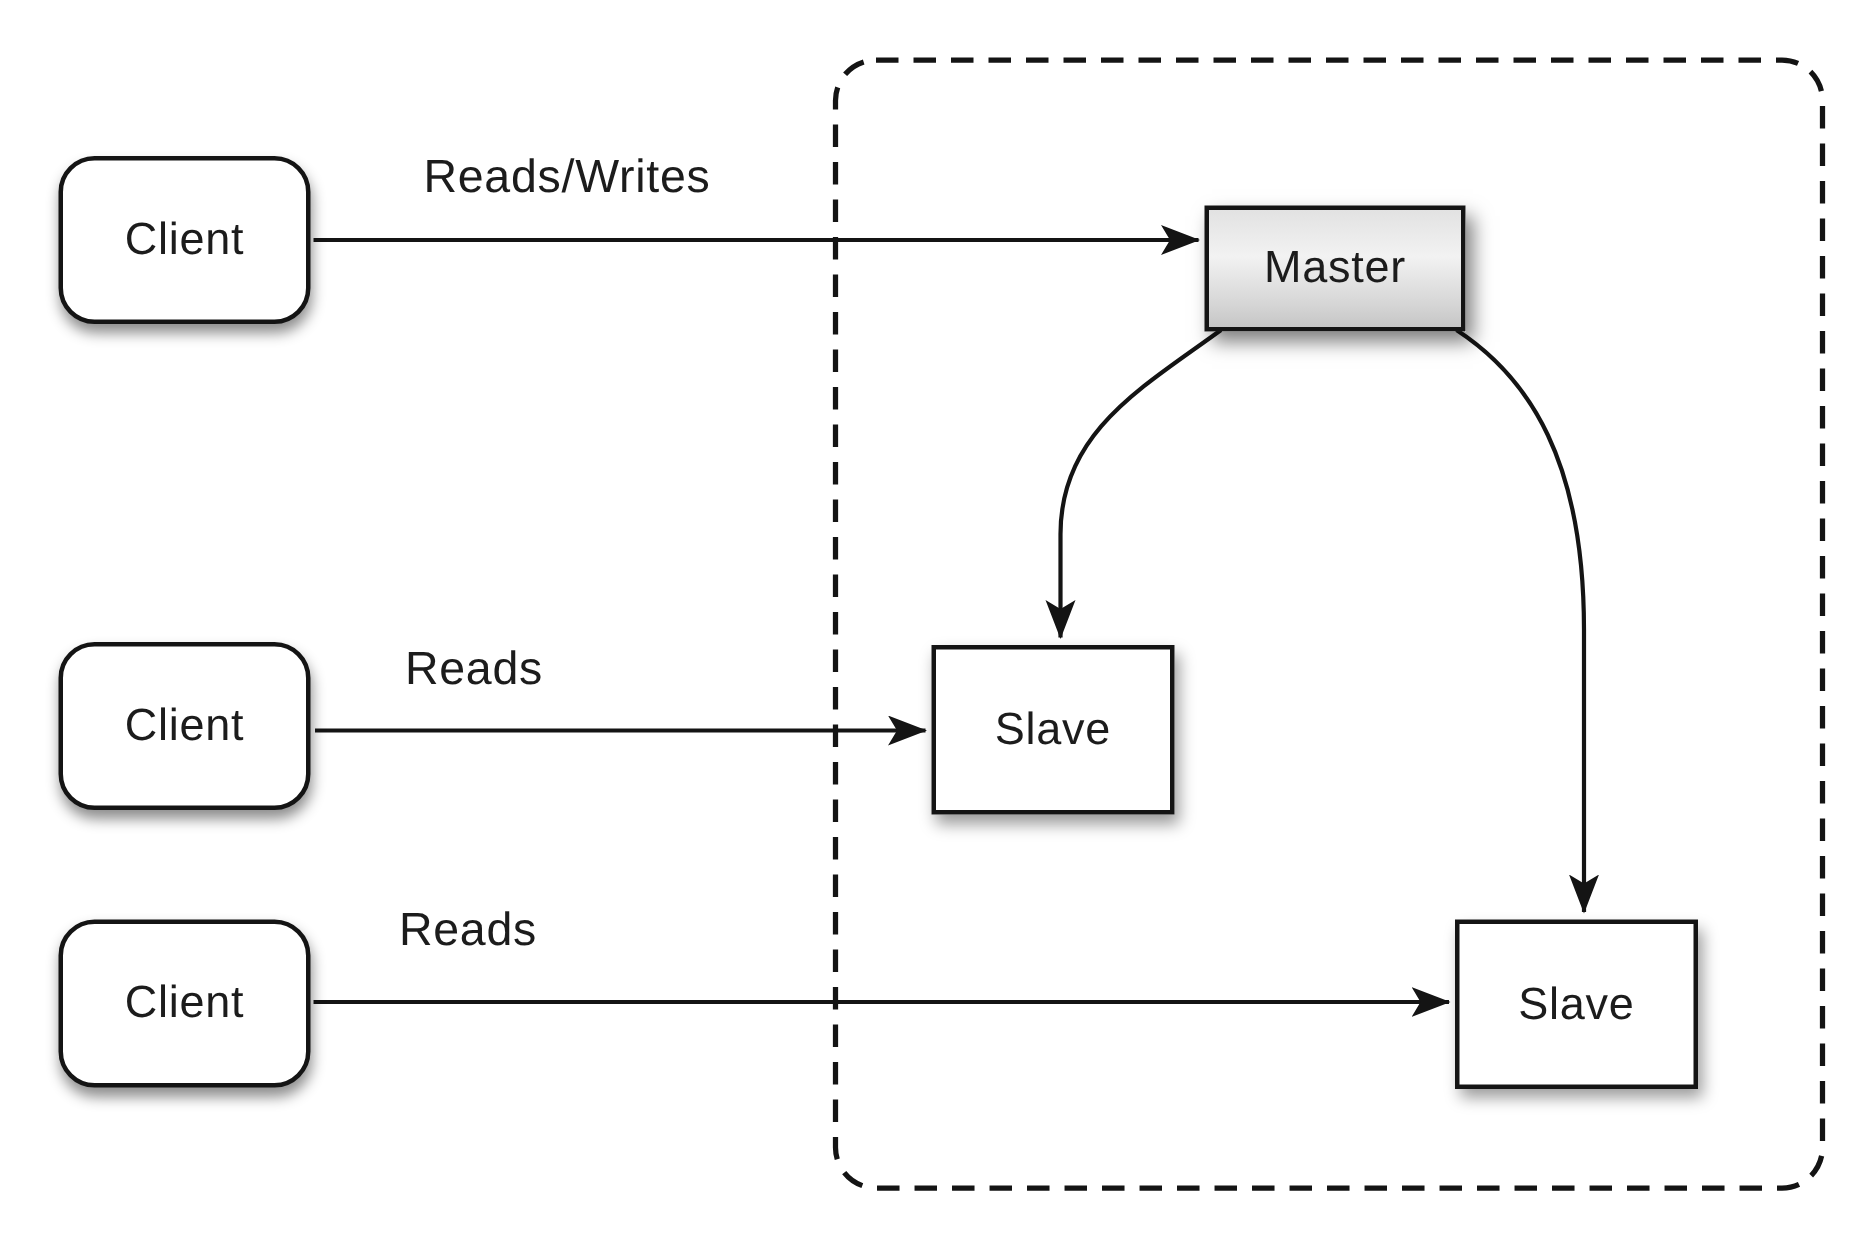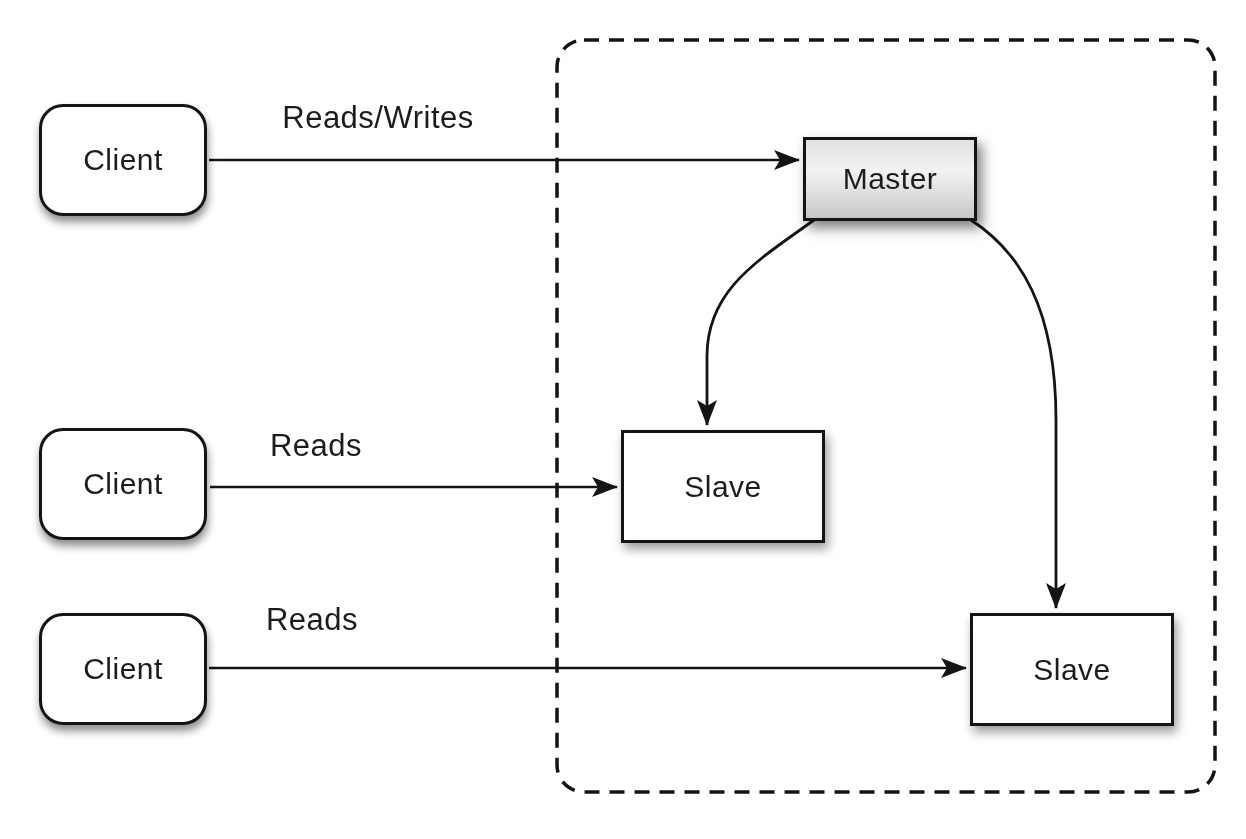--- a/index.html
+++ b/index.html
@@ -47,21 +47,21 @@
   .master {
     left: 803px;
     top: 103px;
     width: 174px;
     height: 84px;
     background: linear-gradient(180deg, #e2e2e2 0%, #f2f2f2 40%, #d6d6d6 80%, #c6c6c6 100%);
     box-shadow: 5px 7px 12px rgba(0,0,0,0.5);
     margin-top: 34px;
   }
   .slave {
-    width: 204px;
+    width: 162px;
     height: 113px;
     background: var(--node-fill, #ffffff);
     box-shadow: 3px 6px 10px rgba(0,0,0,0.4);
   }
   .slave-1 { left: 621px; top: 430px; }
   .slave-2 { left: 970px; top: 613px; }
   .edge-label {
     position: absolute;
     transform: translateX(-50%);
     font-size: 31px;

